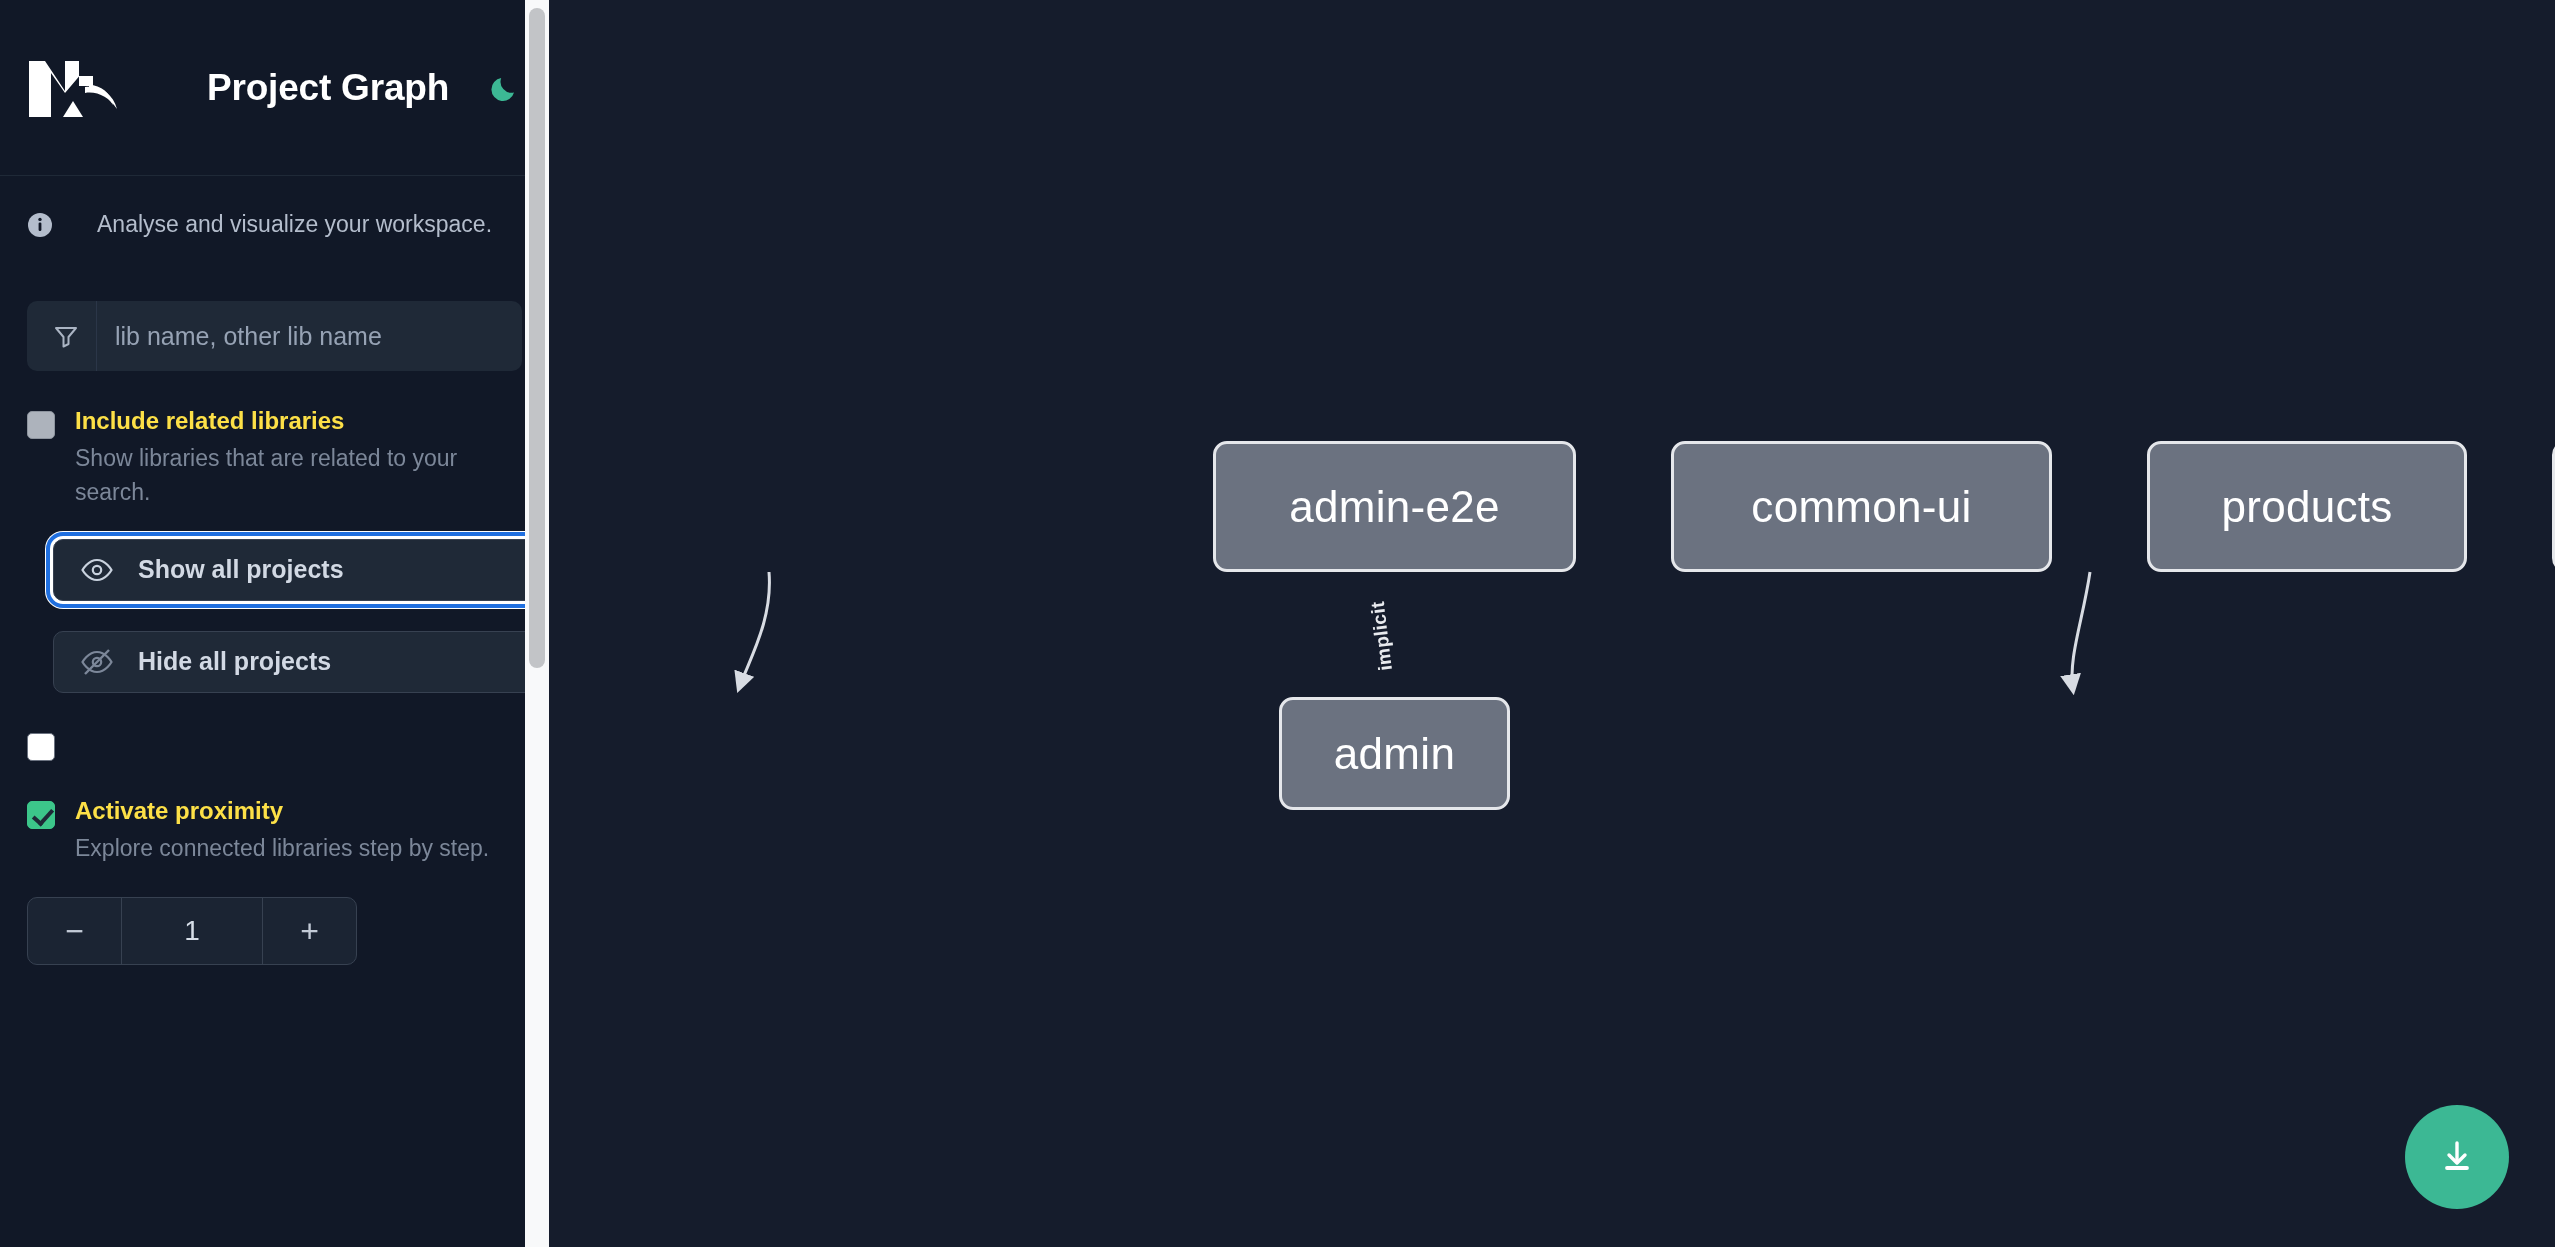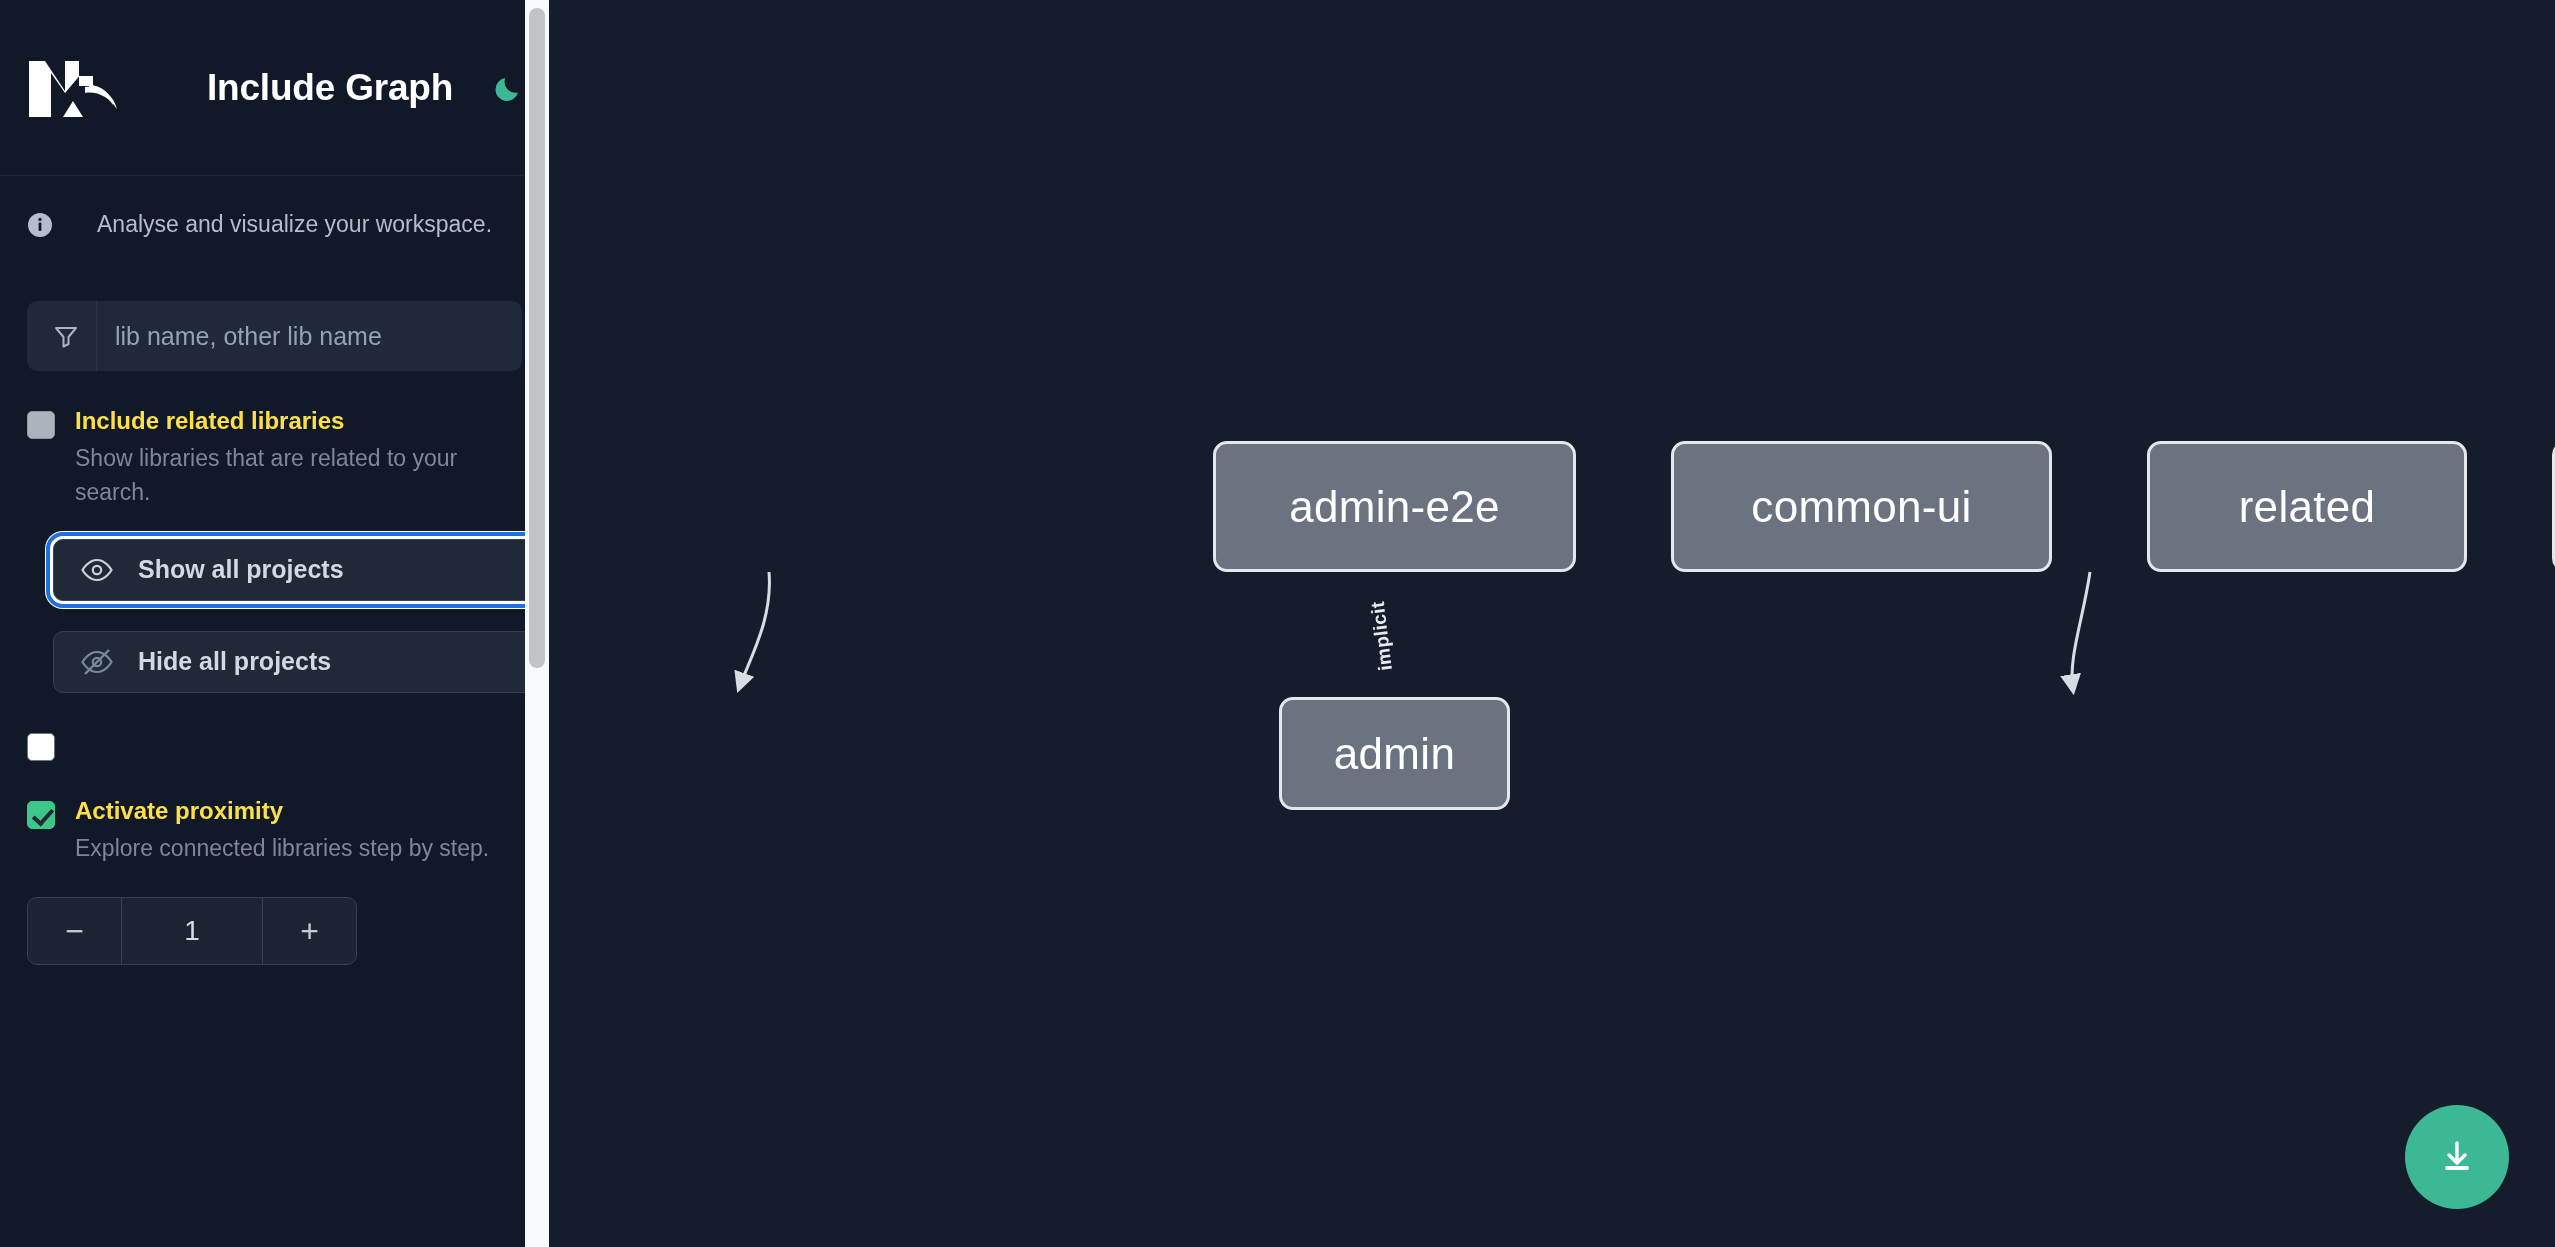--- a/index.html
+++ b/index.html
@@ -170,21 +170,21 @@
     <div class="sb-header">
       <span class="nx-logo">
         <svg viewBox="0 0 96 62" width="96" height="62" aria-hidden="true">
           <path fill="#ffffff" d="M2 60V4h16l20 30V4h14v15.5L38 36 24 16v44z"></path>
           <path fill="#ffffff" d="M36 60l10-16 10 16H42z"></path>
           <path fill="#ffffff" d="M52 19h14v10H52z"></path>
           <path fill="#ffffff" d="M62 28c12 0 22 8 24 20-6-10-14-14-24-14z"></path>
           <path fill="#ffffff" d="M58 30c14-2 28 6 32 22-8-12-20-18-32-16z"></path>
         </svg>
       </span>
-      <span class="app-title">Include Graph</span>
+      <span class="app-title">Project Graph</span>
       <span class="theme-toggle">
         <svg viewBox="0 0 32 32" width="32" height="32" aria-hidden="true">
           <path fill="#3cb894" d="M25 20.5A11 11 0 0 1 12.2 6.1 11.5 11.5 0 1 0 25 20.5z"></path>
         </svg>
       </span>
     </div>
 
     <div class="sb-tagline">
       <span class="info-icon">
         <svg viewBox="0 0 26 26" width="26" height="26" aria-hidden="true">
@@ -270,21 +270,21 @@
         </marker>
       </defs>
 
       <path d="M 220 572 C 224 620 200 660 190 688" fill="none" stroke="#d8dce3" stroke-width="3" marker-end="url(#arrow)"></path>
 
       <path d="M 1541 572 C 1534 620 1519 658 1524 690" fill="none" stroke="#d8dce3" stroke-width="3" marker-end="url(#arrow)"></path>
     </svg>
 
     <div class="node" style="left:664px; top:441px; width:363px; height:131px;">admin-e2e</div>
     <div class="node" style="left:1122px; top:441px; width:381px; height:131px;">common-ui</div>
-    <div class="node" style="left:1598px; top:441px; width:320px; height:131px;">related</div>
+    <div class="node" style="left:1598px; top:441px; width:320px; height:131px;">products</div>
     <div class="node" style="left:2003px; top:441px; width:341px; height:131px;">store-e2e</div>
     <div class="node" style="left:730px; top:697px; width:231px; height:113px;">admin</div>
 
     <div class="edge-label" style="left:798px; top:625px; transform:rotate(-97deg);">implicit</div>
 
     <div class="fab">
       <span>
         <svg viewBox="0 0 40 40" width="40" height="40" aria-hidden="true">
           <line x1="20" y1="8" x2="20" y2="27" stroke="#ffffff" stroke-width="3.4" stroke-linecap="round"></line>
           <path d="M12 20 L20 28 L28 20" fill="none" stroke="#ffffff" stroke-width="3.4" stroke-linecap="round" stroke-linejoin="round"></path>

